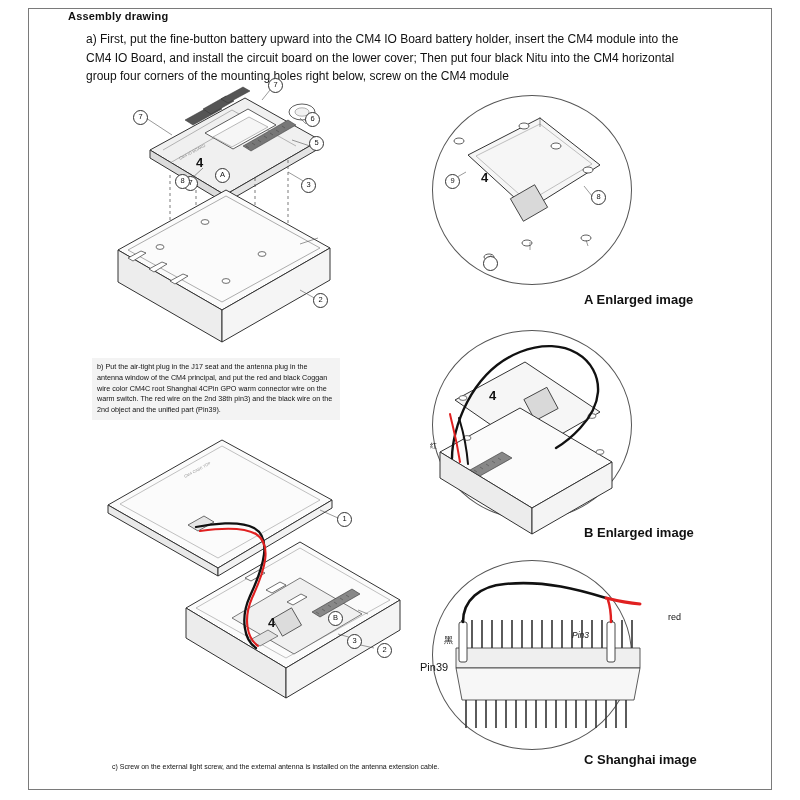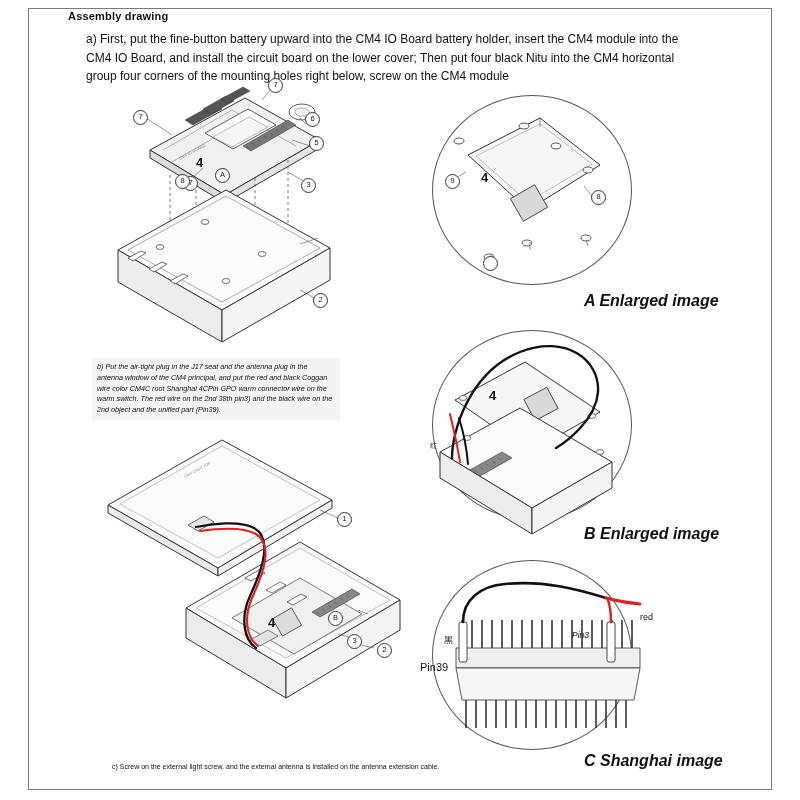--- a/index.html
+++ b/index.html
@@ -29,29 +29,28 @@
   .para-a{
     position:absolute;left:86px;top:30px;width:610px;
     font-size:12px;line-height:1.55;color:#111;text-align:left;
   }
   .para-b{
     position:absolute;left:92px;top:358px;width:248px;
     font-size:7.2px;line-height:1.5;color:#111;
     background:#f3f3f3;
     padding:4px 5px;
     box-sizing:border-box;
-    font-style:italic;
   }
   .para-c{
     position:absolute;left:112px;top:762px;width:420px;
     font-size:7px;line-height:1.4;color:#111;
   }
   .caption{
     position:absolute;
-    font-size:16px;font-weight:700;color:#111;font-style:italic;
+    font-size:13px;font-weight:700;color:#111;
   }
   .cap-a{left:584px;top:292px;}
   .cap-b{left:584px;top:525px;}
   .cap-c{left:584px;top:752px;}
 
   .ellipse{
     position:absolute;
     border:1px solid #555;
     border-radius:50%;
     box-sizing:border-box;
@@ -69,21 +68,21 @@
     width:13px;height:13px;border:1px solid #333;border-radius:50%;
     font-size:7.5px;line-height:12px;text-align:center;color:#111;background:#fff;
   }
   .bignum{
     position:absolute;font-size:13px;font-weight:700;color:#111;
   }
   .smalllabel{
     position:absolute;font-size:7px;color:#111;
   }
   .redlabel{
-    position:absolute;font-size:9px;color:#111;
+    position:absolute;font-size:9px;color:#111;margin-left:28px;
   }
 </style>
 </head>
 <body>
 
 <div id="page">
 
   <div class="frame"></div>
 
   <div class="title">Assembly drawing</div>

